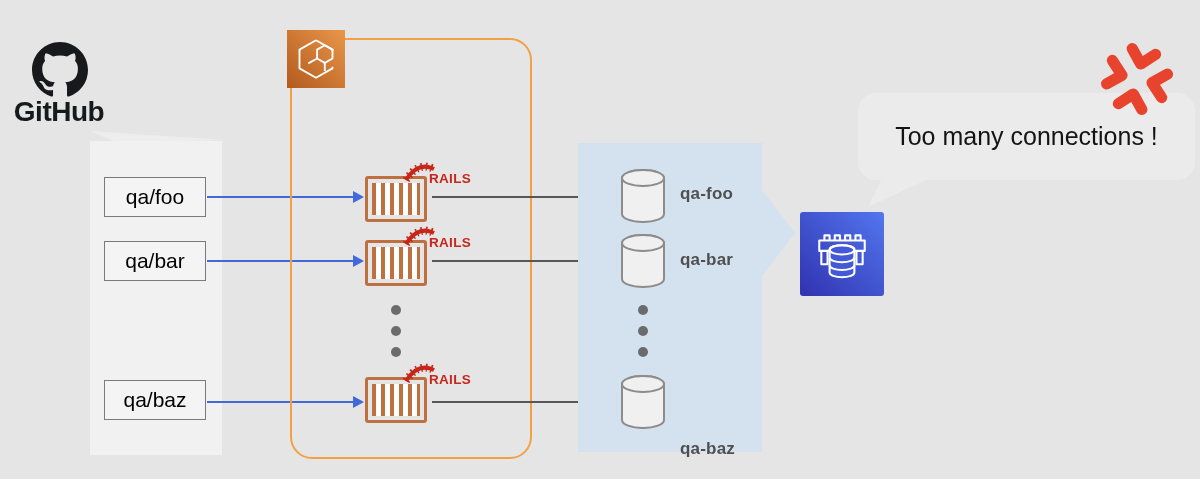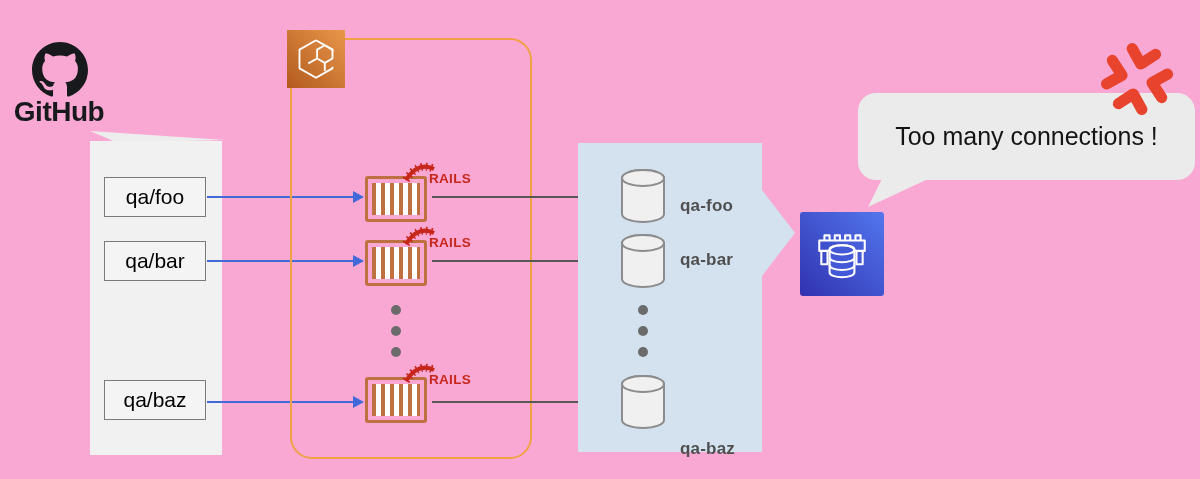--- a/index.html
+++ b/index.html
@@ -1,18 +1,18 @@
 <!DOCTYPE html>
 <html><head>
 <meta charset="utf-8">
 <style>
   html,body{margin:0;padding:0;background:#ffffff;}
   .canvas{
     position:relative;width:1200px;height:479px;overflow:hidden;
-    background:#f9a8d4;font-family:"Liberation Sans", sans-serif;
+    background:#e5e5e5;font-family:"Liberation Sans", sans-serif;
   }
   .abs{position:absolute;}
 
   
   .gh-label{left:8px;top:96px;width:102px;text-align:center;
     font-size:28px;font-weight:800;color:#17191c;letter-spacing:-0.5px;}
 
   
   .panel-gray{left:90px;top:141px;width:132px;height:314px;background:#f1f1f1;}
   .panel-blue{left:578px;top:143px;width:184px;height:309px;background:#d4e2f0;}
@@ -51,21 +51,21 @@
       repeating-linear-gradient(to right,#bf7040 0 4px,rgba(0,0,0,0) 4px 9px) content-box #ffffff;
     padding:4px;box-sizing:border-box;}
   .rails .logo{position:absolute;left:38px;top:-16px;display:flex;align-items:flex-start;}
   .rails .logo .word{font-size:13.5px;font-weight:800;color:#c7261a;
     letter-spacing:0.3px;margin-top:11px;margin-left:-8px;}
 
   
   .db-cyl{left:620px;width:46px;height:56px;}
   .db-1{top:168px;} .db-2{top:233px;} .db-3{top:374px;}
   .db-label{left:680px;font-size:17px;font-weight:bold;color:#4f4f4f;letter-spacing:0.2px;}
-  .dbl-1{top:196px;text-align:center;} .dbl-2{top:250px;} .dbl-3{top:391px;margin-top:48px;}
+  .dbl-1{top:184px;text-align:center;} .dbl-2{top:250px;} .dbl-3{top:391px;margin-top:48px;}
 
   
   .dot{width:10px;height:10px;border-radius:50%;background:#6b6b6b;}
   .dc1{left:391px;} .dc2{left:638px;}
   .d1{top:305px;} .d2{top:326px;} .d3{top:347px;}
 
   
   .rds-icon{left:800px;top:212px;width:84px;height:84px;border-radius:3px;
     background:linear-gradient(to top right,#3132b0,#5276ee);
     display:flex;align-items:center;justify-content:center;}

